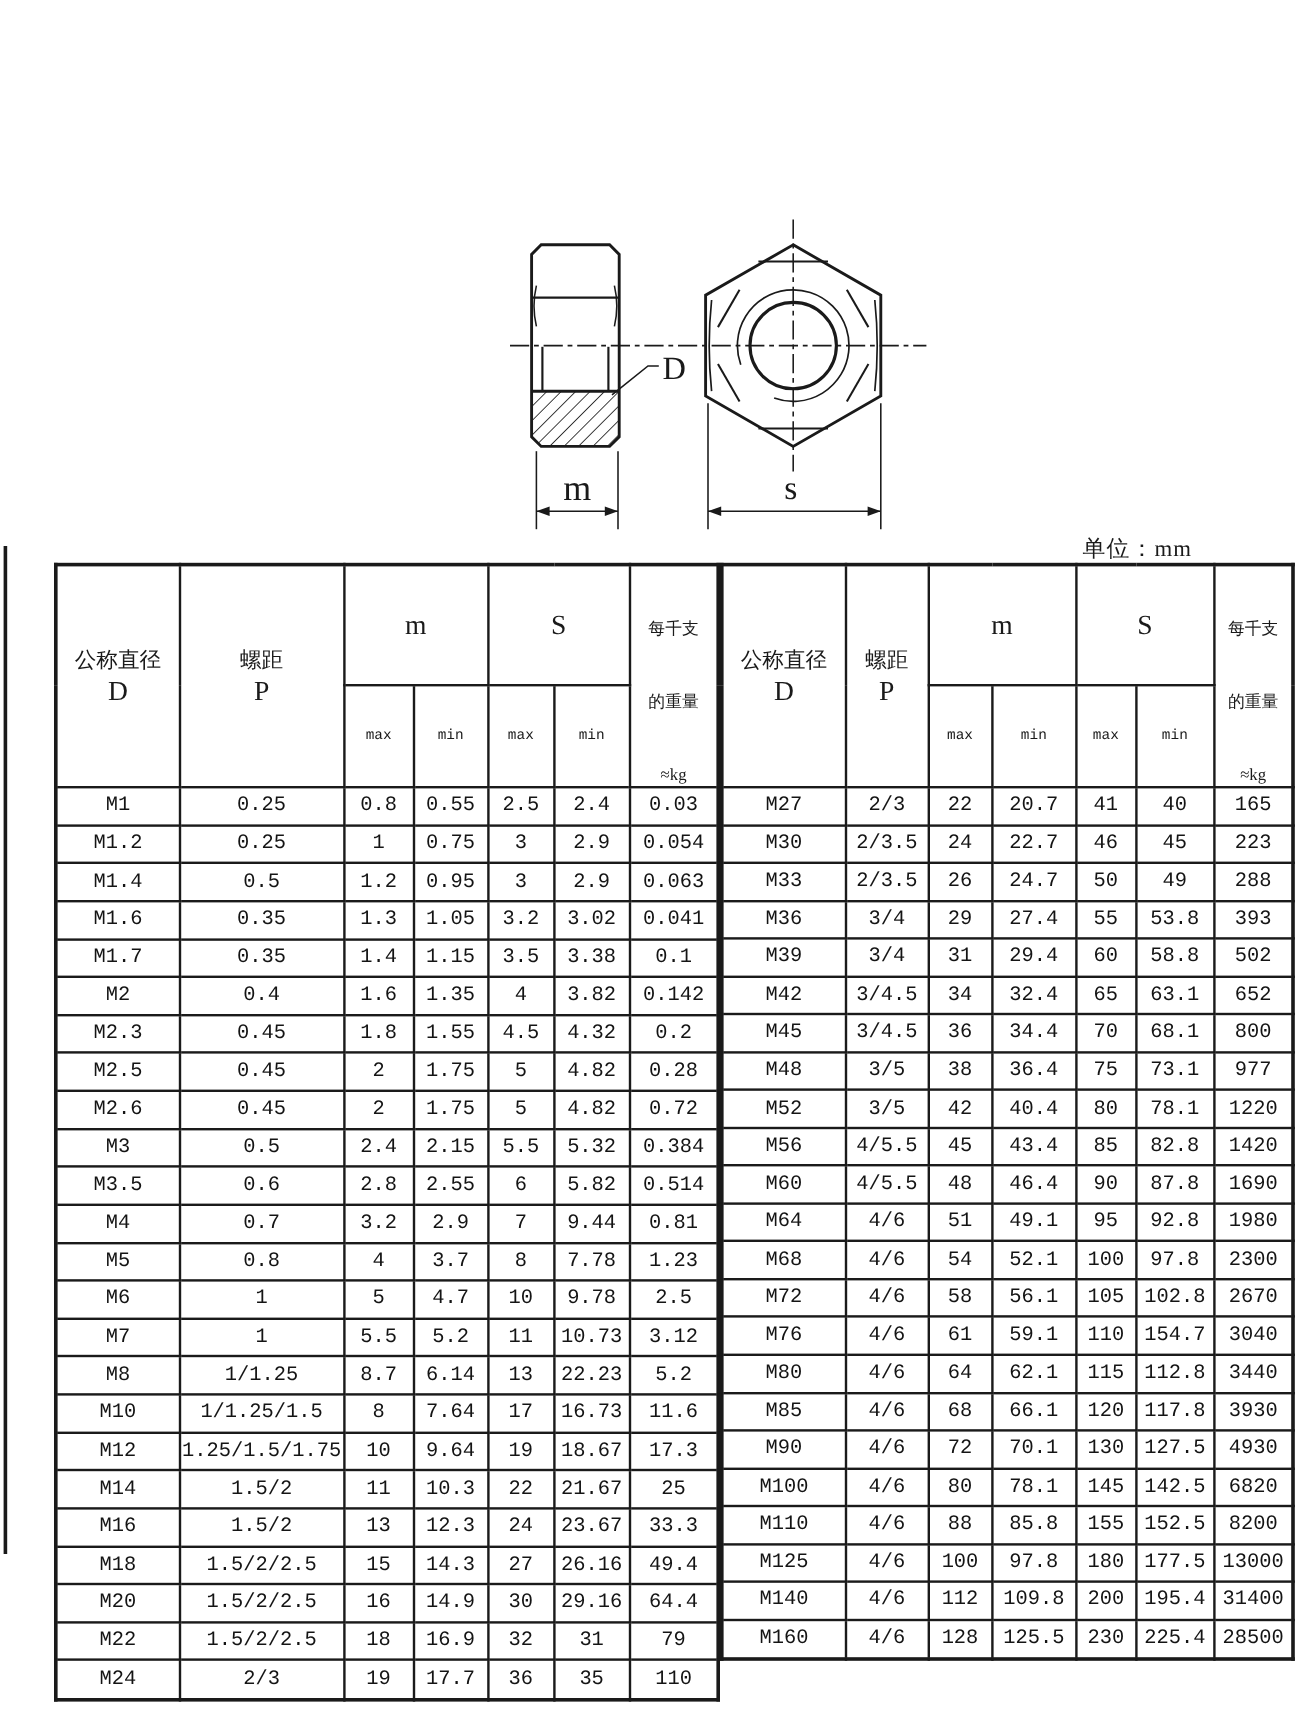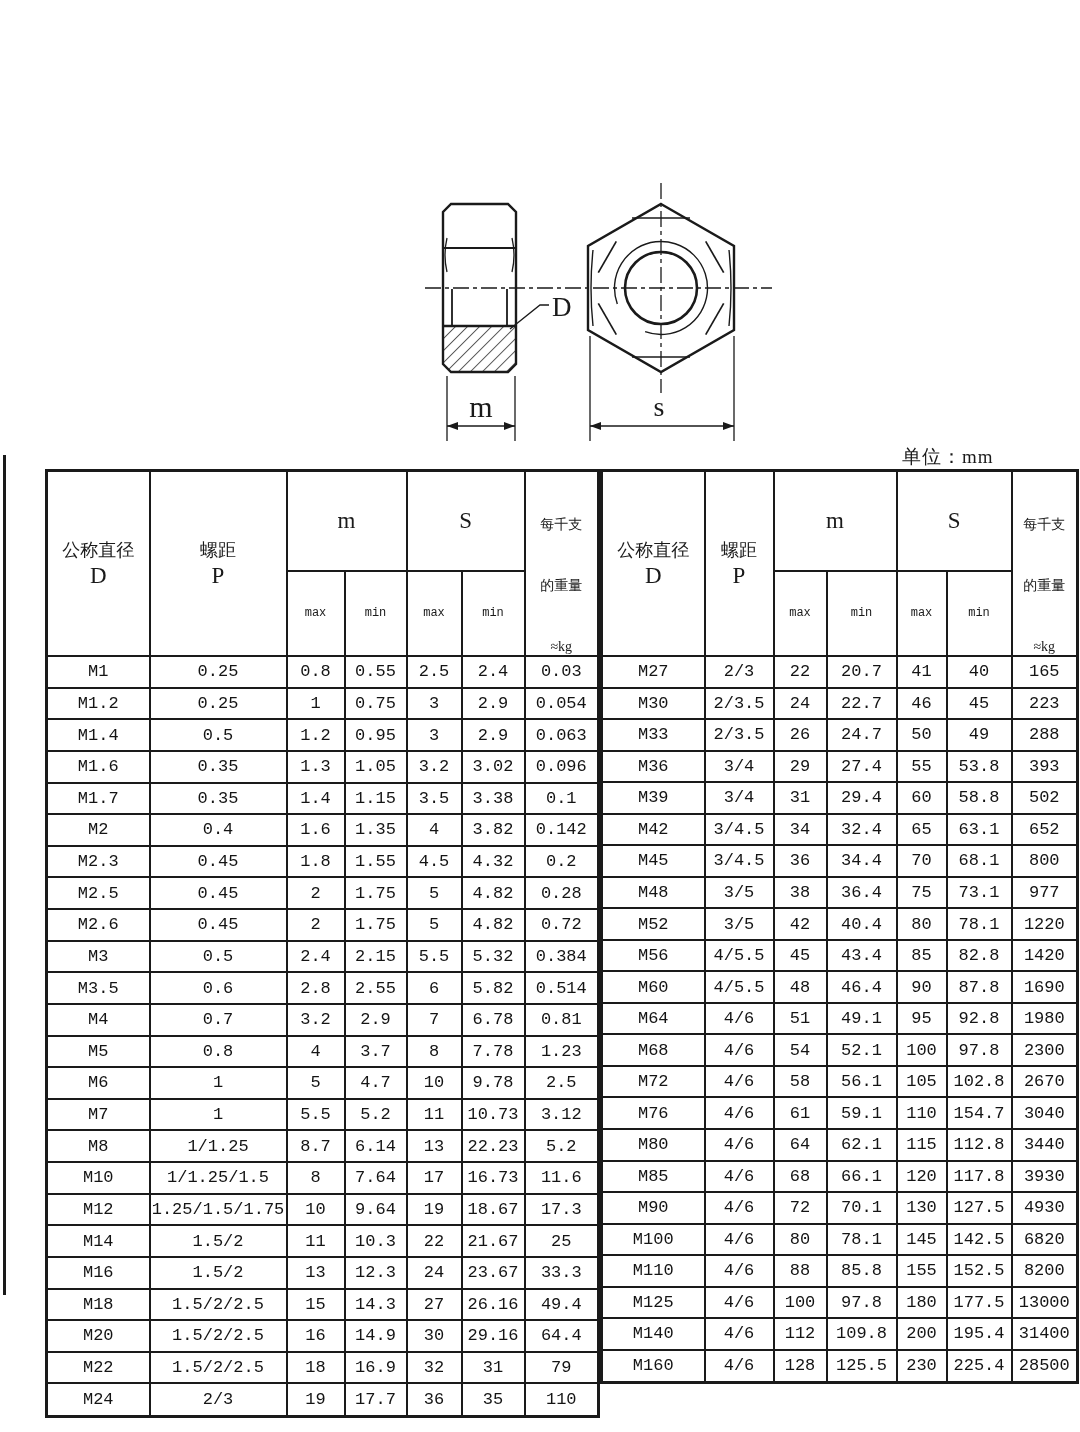--- a/index.html
+++ b/index.html
@@ -156,21 +156,21 @@
           <td>2.9</td>
           <td>0.063</td>
         </tr>
         <tr>
           <td>M1.6</td>
           <td>0.35</td>
           <td>1.3</td>
           <td>1.05</td>
           <td>3.2</td>
           <td>3.02</td>
-          <td>0.096</td>
+          <td>0.041</td>
         </tr>
         <tr>
           <td>M1.7</td>
           <td>0.35</td>
           <td>1.4</td>
           <td>1.15</td>
           <td>3.5</td>
           <td>3.38</td>
           <td>0.1</td>
         </tr>
@@ -227,21 +227,21 @@
           <td>6</td>
           <td>5.82</td>
           <td>0.514</td>
         </tr>
         <tr>
           <td>M4</td>
           <td>0.7</td>
           <td>3.2</td>
           <td>2.9</td>
           <td>7</td>
-          <td>6.78</td>
+          <td>9.44</td>
           <td>0.81</td>
         </tr>
         <tr>
           <td>M5</td>
           <td>0.8</td>
           <td>4</td>
           <td>3.7</td>
           <td>8</td>
           <td>7.78</td>
           <td>1.23</td>

